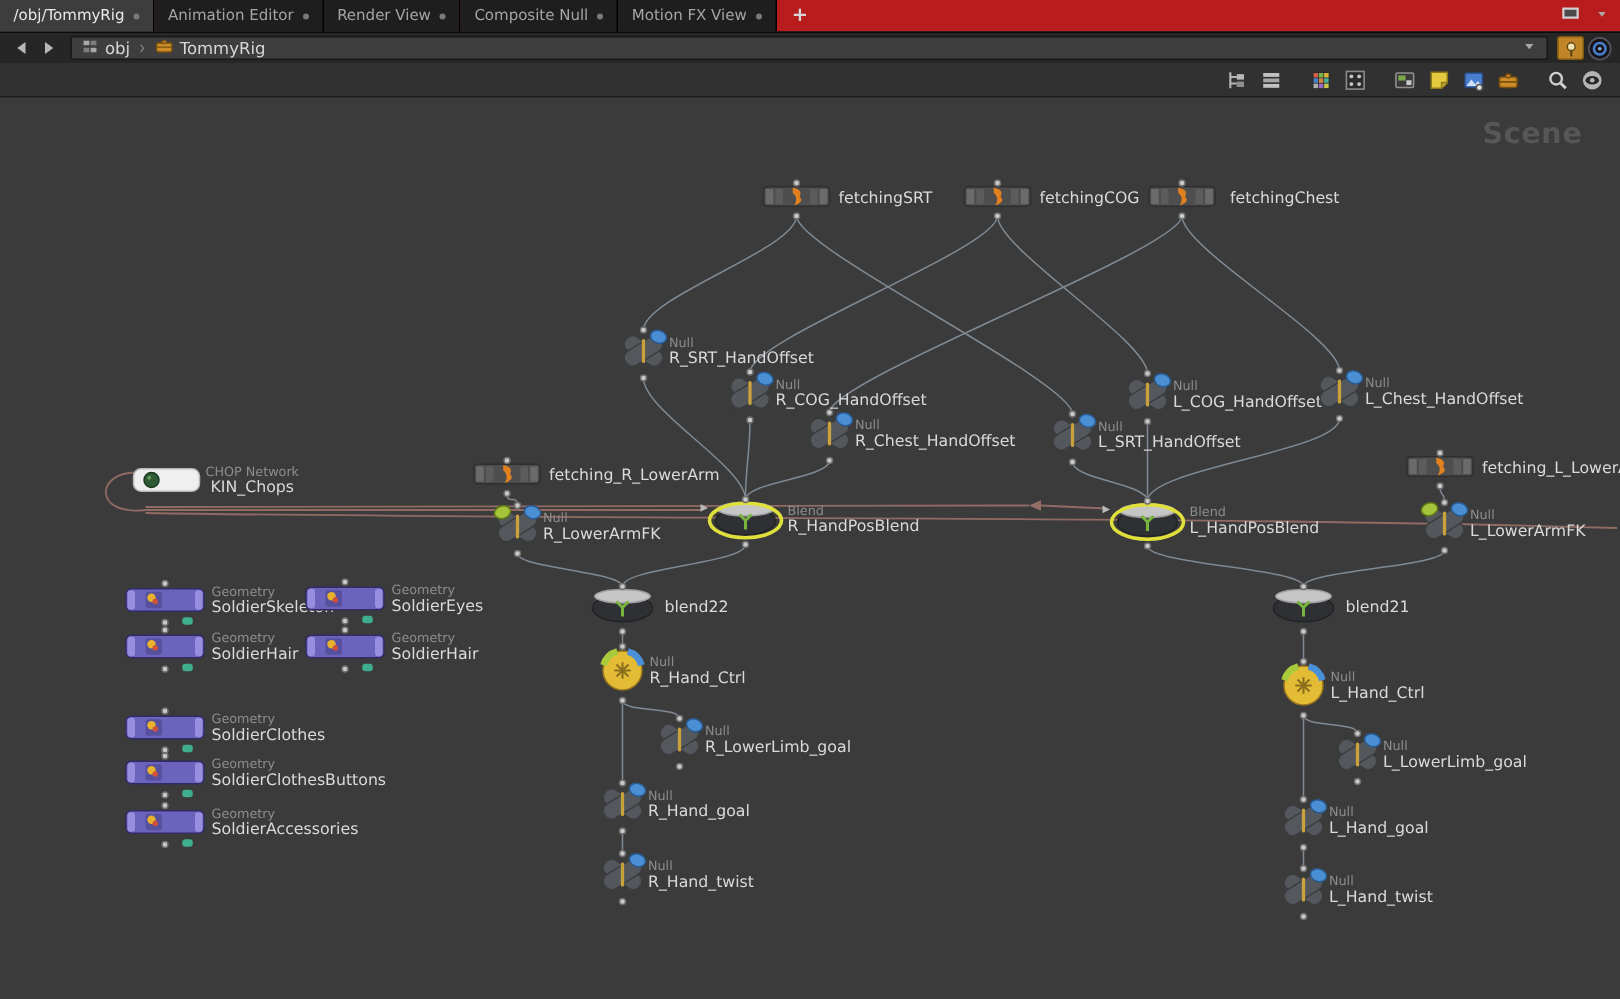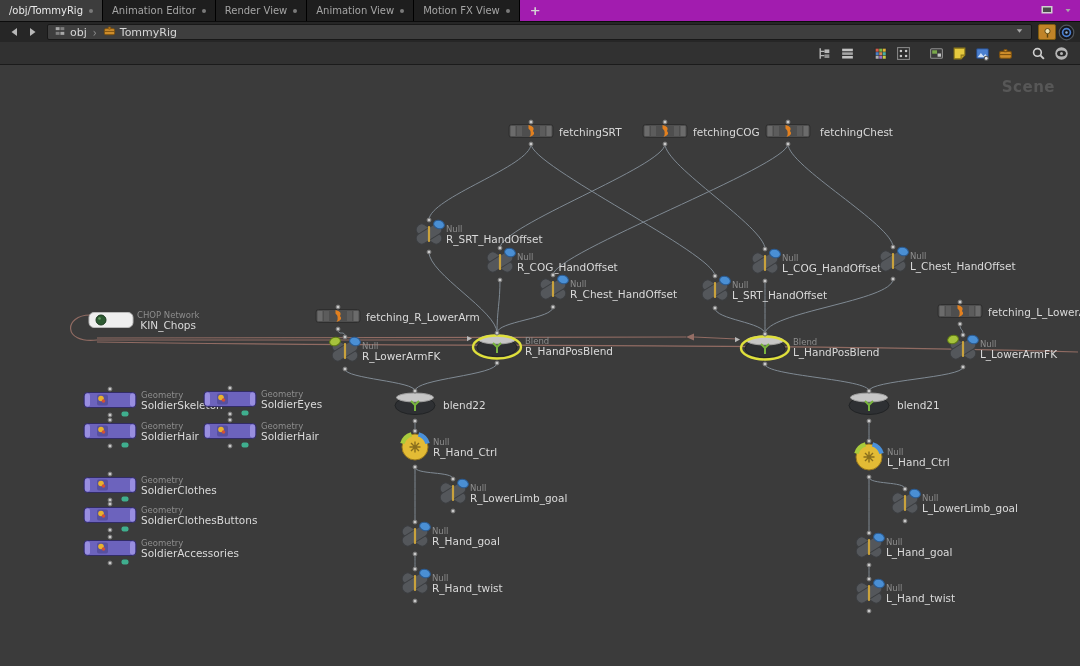--- a/index.html
+++ b/index.html
@@ -1,20 +1,20 @@
 <!DOCTYPE html>
 <html><head>
 <meta charset="utf-8">
 <style>
   html,body{margin:0;padding:0;background:#2a2a2a;}
   *{box-sizing:border-box;font-family:"DejaVu Sans","Liberation Sans",sans-serif;}
   .app{position:relative;width:1080px;height:666px;overflow:hidden;background:#3b3b3b;user-select:none;}
 
   
-  .tabbar{height:21px;background:#a21caf;display:flex;align-items:stretch;font-size:10px;color:#a5a5a5;}
+  .tabbar{height:21px;background:#b91c1c;display:flex;align-items:stretch;font-size:10px;color:#a5a5a5;}
   .tab{display:flex;align-items:center;gap:6px;padding:0 9px;background:#1e1e1e;border-right:1px solid #000;cursor:default;}
   .tab.active{background:#3d3d3d;color:#e9e9e9;}
   .close-dot{width:4px;height:4px;border-radius:50%;background:#7a7a7a;}
   .newtab-button{display:flex;align-items:center;padding:0 10px;color:#d5d5d5;font-size:13px;font-weight:bold;}
   .tabbar-spacer{flex:1;}
   .tabbar-right{display:flex;align-items:center;gap:9px;padding-right:7px;}
 
   
   .pathbar{height:21px;background:#262626;display:flex;align-items:center;padding:0 5px;gap:2px;font-size:11px;color:#d6d6d6;border-top:1px solid #0c0c0c;}
   .navbtn{width:17px;height:15px;display:flex;align-items:center;justify-content:center;}
@@ -28,21 +28,21 @@
   
   .menubar{height:23px;background:#313131;border-bottom:1px solid #1b1b1b;display:flex;align-items:center;font-size:12px;color:#cecece;padding-left:8px;}
   .menu-item{padding:0 9px;}
   .tools{margin-left:auto;display:flex;align-items:center;padding-right:10px;}
   .tool-group{display:flex;gap:6px;margin-left:16px;align-items:center;}
   .toolbtn{width:17px;height:17px;display:flex;align-items:center;justify-content:center;}
 
   
   .canvas{position:relative;width:1080px;height:601px;background:#3b3b3b;overflow:hidden;}
   svg.wires{position:absolute;left:0;top:0;}
-  .watermark{position:absolute;top:13px;right:25px;font-size:15px;font-weight:bold;color:#575757;letter-spacing:.5px;}
+  .watermark{position:absolute;top:13px;right:25px;font-size:19px;font-weight:bold;color:#575757;letter-spacing:.5px;}
   .node{position:absolute;width:0;height:0;}
   .node .shape{position:absolute;transform:translate(-50%,-50%);left:0;top:0;}
   .ndot{position:absolute;width:5px;height:5px;border-radius:50%;background:#c9c9c9;border:1px solid #6e6e6e;transform:translate(-50%,-50%);}
   .gflag{position:absolute;width:7px;height:5px;border-radius:2px;background:#3fae8e;transform:translate(-50%,-50%);}
   .nlabels{position:absolute;white-space:nowrap;top:-12px;}
   .nlabels.single{top:-6px;}
   .ntype{display:block;font-size:8.5px;color:#8d8d8d;line-height:10px;}
   .nname{display:block;font-size:10.5px;color:#dadada;line-height:11px;}
 </style>
 </head>
@@ -58,21 +58,21 @@
         </div>
         <div class="tab">
           <span>Animation Editor</span>
           <span class="close-dot"></span>
         </div>
         <div class="tab">
           <span>Render View</span>
           <span class="close-dot"></span>
         </div>
         <div class="tab">
-          <span>Animation View</span>
+          <span>Composite Null</span>
           <span class="close-dot"></span>
         </div>
         <div class="tab">
           <span>Motion FX View</span>
           <span class="close-dot"></span>
         </div>
       </div>
     <div class="newtab-button" id="newtab">+</div>
     <div class="tabbar-spacer"></div>
     <div class="tabbar-right" id="tabbar-right">

